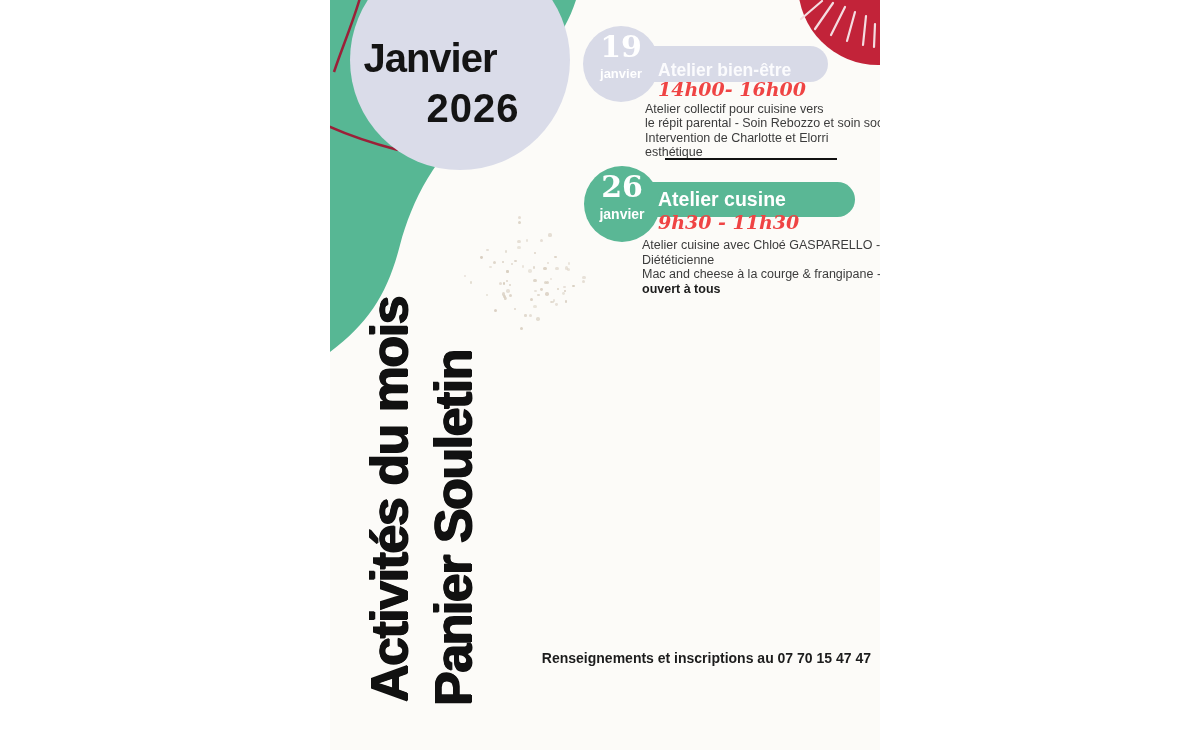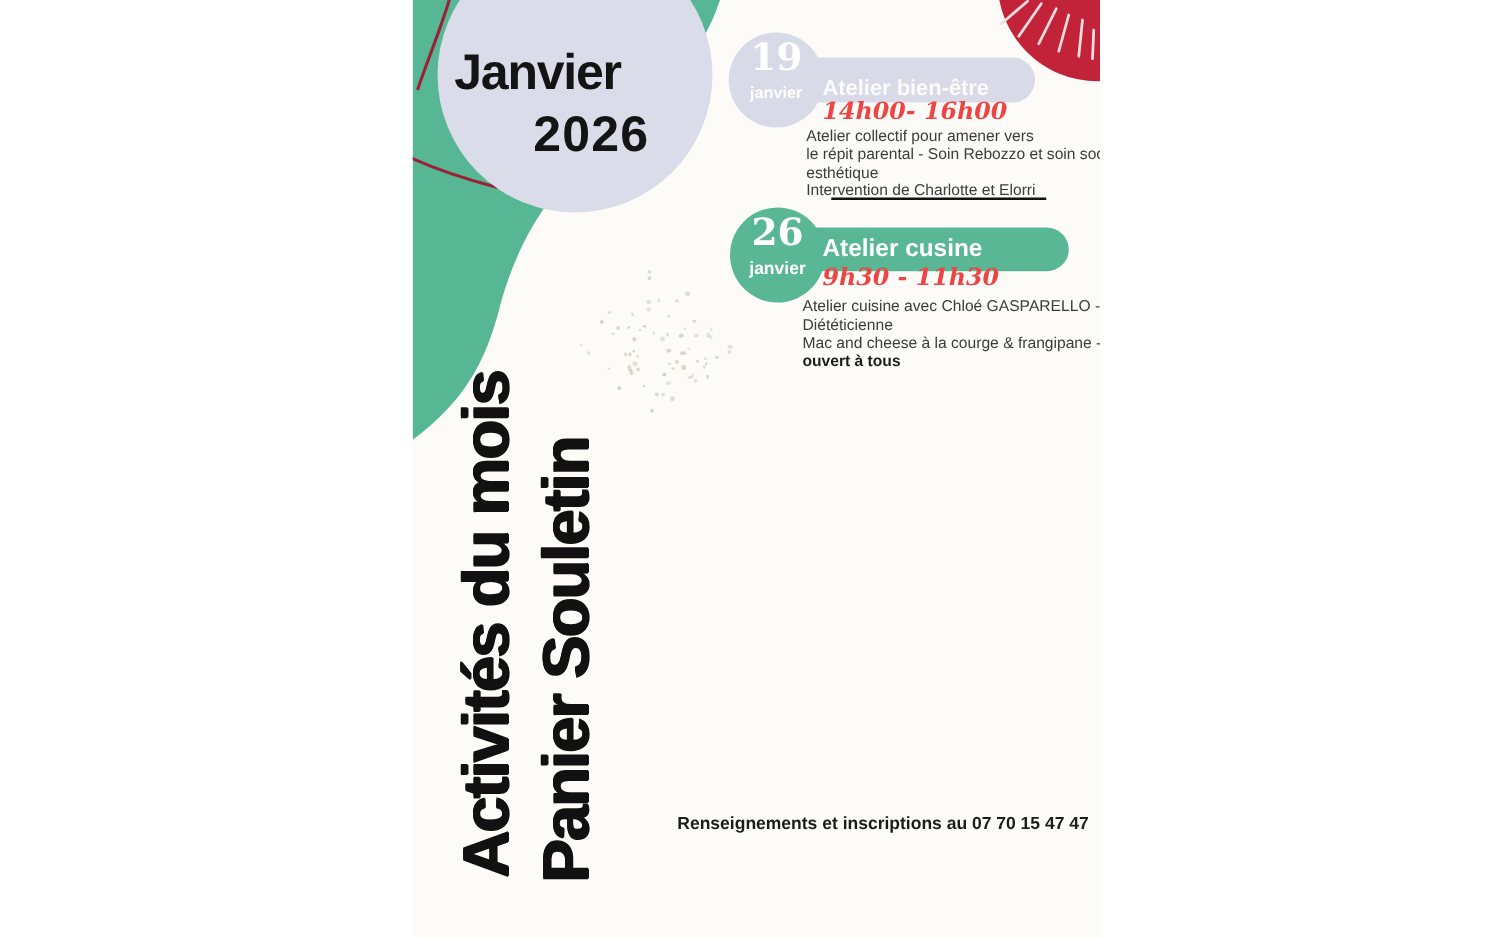--- a/index.html
+++ b/index.html
@@ -165,24 +165,24 @@
     <div class="vtitle vtitle2">Panier Souletin</div>
 
     <div class="pill e1-pill"></div>
     <div class="day-circle e1-circle">
       <div class="day-num">19</div>
       <div class="day-month" style="top:40px;">janvier</div>
     </div>
     <div class="event-name e1-name">Atelier bien-être</div>
     <div class="event-time e1-time">14h00- 16h00</div>
     <div class="desc e1-desc">
-      <div>Atelier collectif pour amener vers</div>
+      <div>Atelier collectif pour cuisine vers</div>
       <div>le répit parental - Soin Rebozzo et soin socio-</div>
+      <div>Intervention de Charlotte et Elorri</div>
       <div>esthétique</div>
-      <div>Intervention de Charlotte et Elorri</div>
     </div>
     <div class="rule e1-rule"></div>
 
     <div class="pill e2-pill"></div>
     <div class="day-circle e2-circle">
       <div class="day-num">26</div>
       <div class="day-month" style="top:40px;font-size:14px;">janvier</div>
     </div>
     <div class="event-name e2-name">Atelier cusine</div>
     <div class="event-time e2-time">9h30 - 11h30</div>

